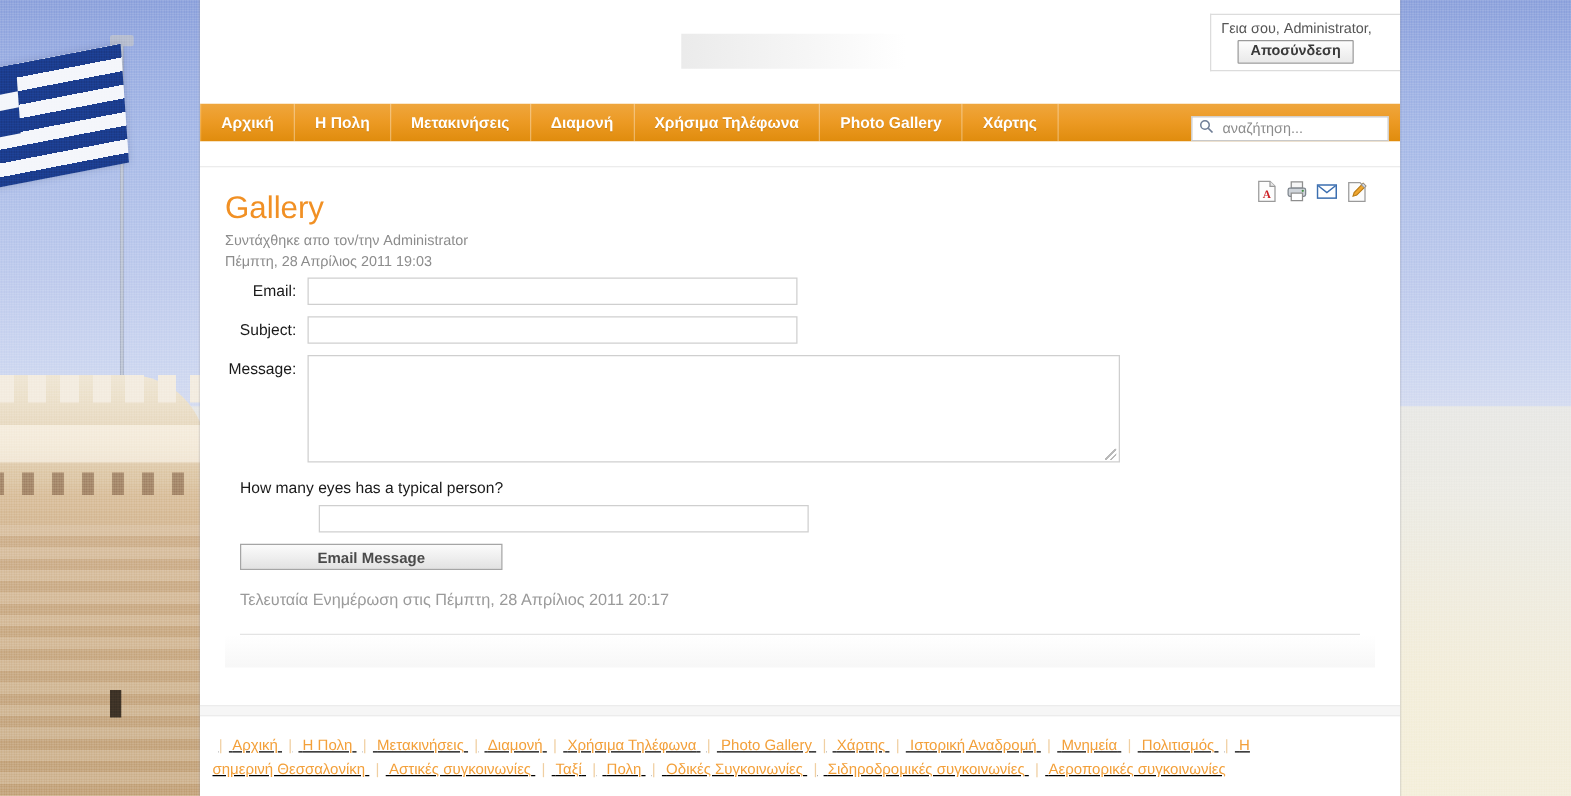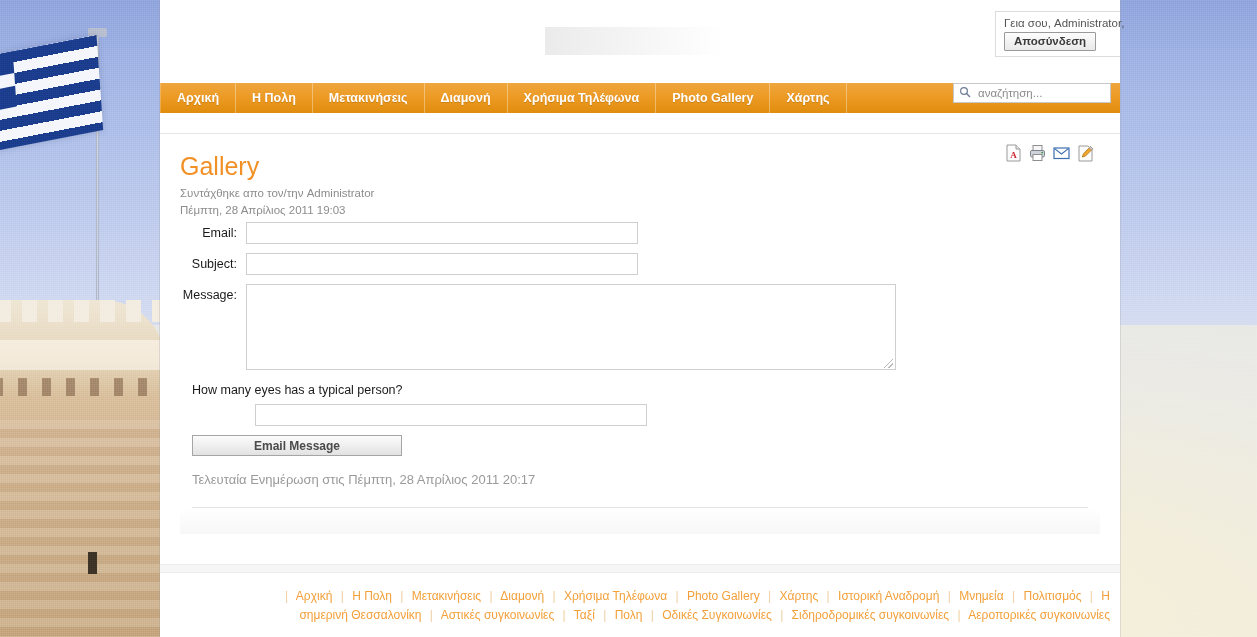--- a/index.html
+++ b/index.html
@@ -77,21 +77,21 @@
   .header { position:relative; height:83px; background:#fff; }
   .logo {
     position:absolute; left:25px; top:17px;
     font-family:"Liberation Serif", serif;
     font-weight:bold; font-size:41px; letter-spacing:-.5px;
     color:#1d1d1d;
   }
   .logo-shade { position:absolute; left:385px; top:27px; width:180px; height:28px;
                 background:linear-gradient(to right, rgba(210,210,210,.45), rgba(255,255,255,0)); }
   .userbox {
-    position:absolute; right:0px; top:11px; width:125px; height:46px;
+    position:absolute; right:0px; top:11px; width:152px; height:46px;
     background:#fff; border:1px solid #dcdcdc; border-right:none;
     padding:5px 24px 0 8px;
   }
   .userbox .greet { font-size:11.5px; color:#555; white-space:nowrap; }
   .logout-btn {
     display:block; margin:3px auto 0 auto; padding:2px 9px 3px 9px;
     font-size:11.5px; font-weight:bold; color:#3a3a3a;
     background:linear-gradient(to bottom,#fdfdfd,#e9e9e9);
     border:1px solid #9a9a9a; border-radius:1px; cursor:pointer;
   }
@@ -100,21 +100,21 @@
   .nav { position:relative; height:30px; display:flex; align-items:stretch;
          background:linear-gradient(to bottom,#efa63d 0%,#ec9a24 48%,#e08c0d 100%); }
   .nav-item {
     display:flex; align-items:center; padding:0 16px;
     color:#ffffff; font-size:12.5px; font-weight:bold; white-space:nowrap;
     cursor:pointer;
     border-right:1px solid rgba(255,255,255,.35);
     text-shadow:0 1px 0 rgba(150,90,0,.35);
   }
   .nav-item:first-child { border-left:1px solid rgba(255,255,255,.22); }
-  .nav-search { margin-left:auto; display:flex; align-items:flex-start; padding:0 9px 0 6px; }
+  .nav-search { margin-left:auto; display:flex; align-items:flex-end; padding:0 9px 0 6px; }
   .search-wrap {
     display:flex; align-items:center; gap:5px;
     width:158px; height:20px; background:#fff;
     border:1px solid #c9c9c9; padding:0 5px;
   }
   .search-wrap input {
     border:none; outline:none; width:100%; font-size:11.5px; color:#777;
     font-family:"Liberation Sans", sans-serif; background:transparent;
   }
   .search-wrap input::placeholder { color:#8c8c8c; }
@@ -158,21 +158,21 @@
   }
   .lastupd { font-size:13px; color:#9a9a9a; margin:16px 0 0 12px; }
   .art-rule { margin:20px 12px 0 12px; height:1px; background:#e4e4e4; }
   .content-fade { height:26px;
     background:linear-gradient(to bottom,#ffffff,#f7f7f7); }
   .spacer-band { height:30px; background:#fff; }
   .thin-band { height:9px; background:#f6f6f6; border-top:1px solid #ececec;
                border-bottom:1px solid #ececec; }
 
   
-  .footer { padding:14px 10px 0 10px; text-align:right; }
+  .footer { padding:14px 10px 0 10px; text-align:left;text-decoration:underline; }
   .flinks { font-size:12px; line-height:19px; color:#f19024; }
   .flinks a { color:#f3a03a; text-decoration:none; cursor:pointer; }
   .fsep { color:#f0cfa2; padding:0 5px; }
 </style>
 </head>
 <body>
 
 <div id="bg">
   <div class="sky"></div>
   <div class="sand"></div>

